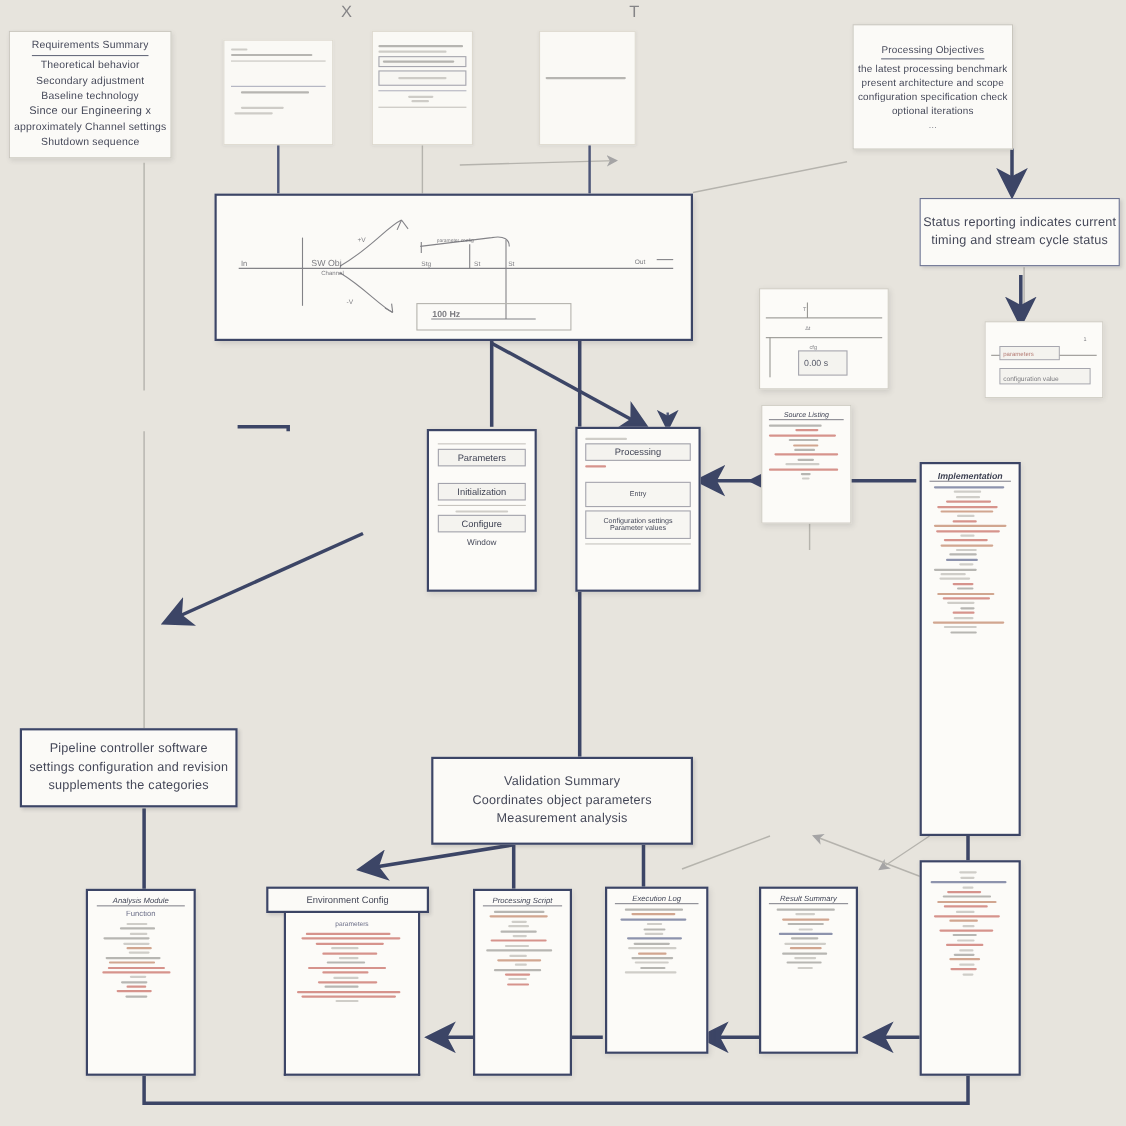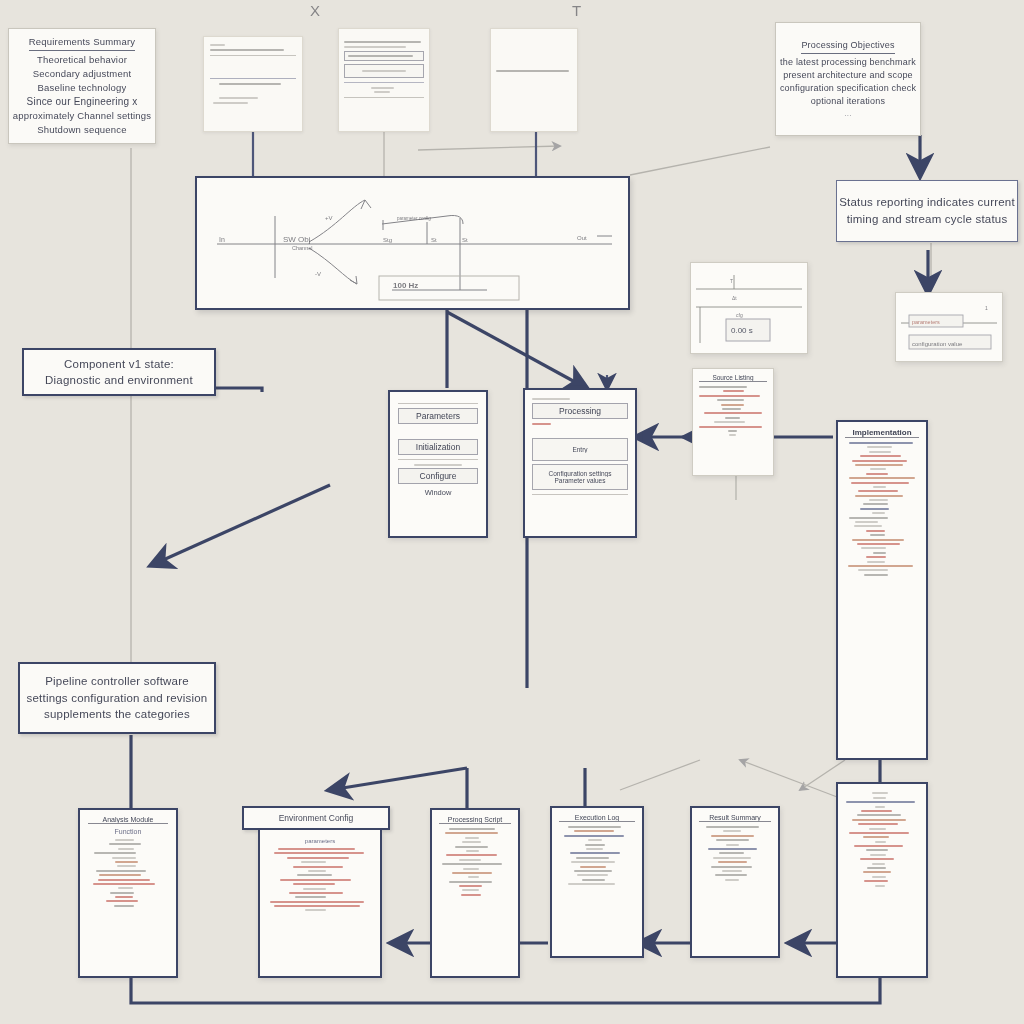--- a/index.html
+++ b/index.html
@@ -56,21 +56,21 @@
   .row.c-blu{background:#4a5580;}
   .row.c-gry{background:#8d8c88;}
   .row.c-lit{background:#b4b2ac;}
 
   .ptitle{
     font-size:8.5px;color:#2b2f42;text-align:center;
     filter:blur(.4px);opacity:.9;white-space:nowrap;overflow:hidden;
     border:1px solid #9a9aa4;background:#f4f3ef;
     padding:2px 3px;margin-bottom:4px;
   }
-  .ptitle.plain{border:none;background:none;padding:0;}
+  .ptitle.plain{border:none;background:none;padding:0;font-style:italic;}
   .psub{
     font-size:7px;color:#45496a;text-align:center;
     filter:blur(.4px);opacity:.8;white-space:nowrap;overflow:hidden;margin:2px 0 4px;
   }
   .cap{
     font-size:9px;color:#2b2f42;text-align:center;filter:blur(.45px);
     opacity:.88;white-space:nowrap;overflow:hidden;
   }
   .hdrband{
     border:2px solid #3c4566;background:#fbfaf7;
@@ -291,24 +291,20 @@
       <rect x="8" y="38" width="82" height="14" fill="#f4f3ef" stroke="#a6a6ae"></rect>
     </g>
     <g fill="#4a4a52" opacity=".72" font-family="Liberation Sans, sans-serif">
       <text x="11" y="27" font-size="5.5" fill="#9c4d44">parameters</text>
       <text x="11" y="49" font-size="6">configuration value</text>
       <text x="84" y="13" font-size="5">1</text>
     </g>
   </svg>
 </div>
 
-<div class="node note" style="left:22px;top:348px;width:194px;height:48px;padding:6px 10px;">
-  <div class="ln" style="text-align:left">Component v1 state:</div>
-  <div class="ln" style="text-align:left">Diagnostic and environment</div>
-</div>
 
 
 
 <div class="node note" style="left:18px;top:662px;width:198px;height:72px;padding:6px 10px;">
   <div class="ln" style="text-align:left">Pipeline controller software</div>
   <div class="ln" style="text-align:left">settings configuration and revision</div>
   <div class="ln" style="text-align:left">supplements the categories</div>
 </div>
 
 <div class="node paper framed" style="left:388px;top:390px;width:100px;height:148px;padding:7px 8px;">
@@ -406,20 +402,25 @@
   <div class="row sm c-lit" style="width:22%;margin-left:34%"></div>
   <div class="row sm c-red" style="width:46%;margin-left:20%"></div>
   <div class="row sm c-lit" style="width:18%;margin-left:36%"></div>
   <div class="row sm c-gry" style="width:26%;margin-left:30%"></div>
   <div class="row sm c-org" style="width:38%;margin-left:24%"></div>
   <div class="row sm c-lit" style="width:20%;margin-left:36%"></div>
   <div class="row sm c-red" style="width:32%;margin-left:26%"></div>
   <div class="row sm c-lit" style="width:14%;margin-left:40%"></div>
 </div>
 
+<div class="node note" style="left:392px;top:688px;width:238px;height:80px;padding:8px 12px;">
+  <div class="ln">Validation Summary</div>
+  <div class="ln">Coordinates object parameters</div>
+  <div class="ln">Measurement analysis</div>
+</div>
 
 <div class="node paper framed" style="left:78px;top:808px;width:100px;height:170px;padding:6px 8px;">
   <div class="ptitle plain" style="font-size:7px;border-bottom:1px solid #7c7c86;">Analysis Module</div>
   <div class="psub" style="font-size:7px">Function</div>
   <div class="row sm c-lit" style="width:24%;margin-left:34%"></div>
   <div class="row sm c-gry" style="width:40%;margin-left:26%"></div>
   <div class="row sm c-lit" style="width:20%;margin-left:38%"></div>
   <div class="row sm c-gry" style="width:52%;margin-left:8%"></div>
   <div class="row sm c-lit" style="width:30%;margin-left:30%"></div>
   <div class="row sm c-org" style="width:28%;margin-left:34%"></div>

